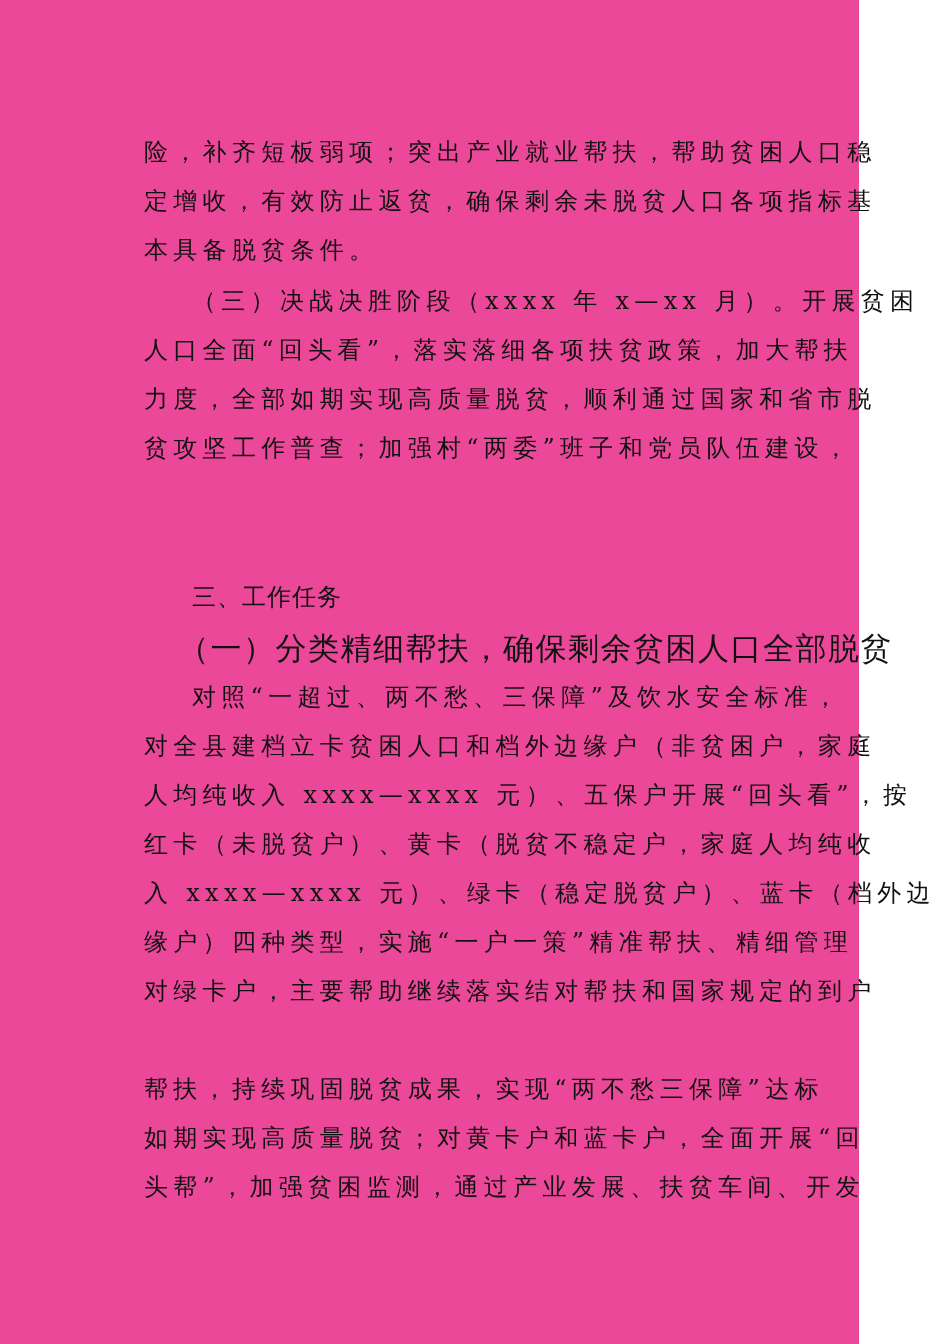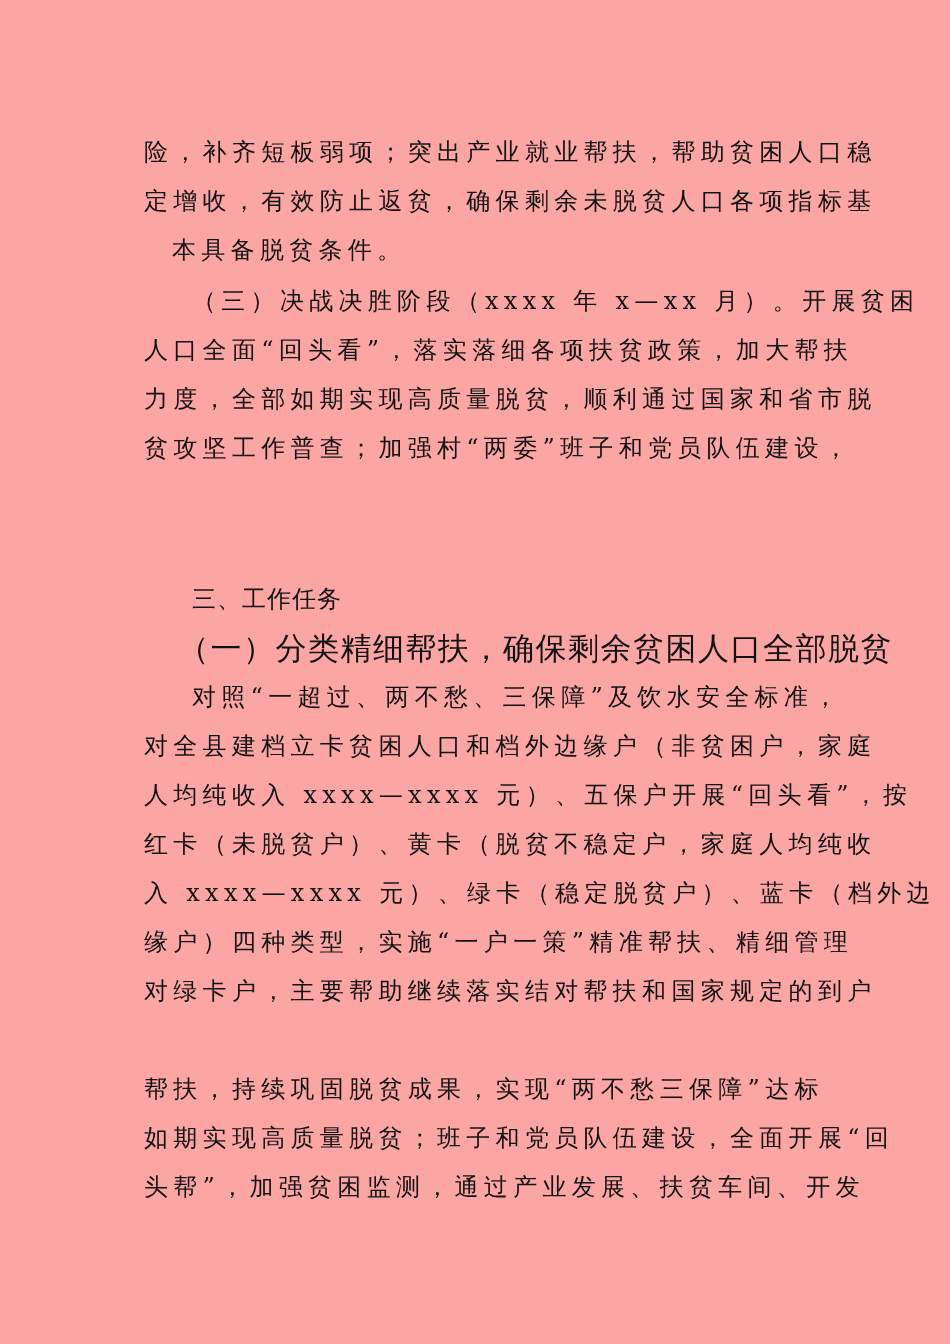--- a/index.html
+++ b/index.html
@@ -12,47 +12,46 @@
       height: 1344px;
       position: relative;
       overflow: hidden;
       font-family: "DejaVu Serif", "Liberation Serif", serif;
       color: #111111;
     }
     .page {
       position: absolute;
       left: 0;
       top: 0;
-      width: 950px;
+      width: 859px;
       height: 1344px;
-      background: #fca5a5;
+      background: #ec4899;
     }
     .line {
       position: absolute;
       left: 144px;
       width: 660px;
       font-size: 24px;
       line-height: 30px;
       white-space: nowrap;
       letter-spacing: 5.3px;
       text-align: justify;
       text-align-last: justify;
     }
     .line.last {
       text-align-last: left;
-      margin-left: 28px;
     }
     .line.indent {
       left: 192px;
       width: 612px;
     }
     .heading {
       position: absolute;
       left: 192px;
-      font-family: Liberation Serif, serif;
+      font-family: Liberation Mono, monospace;
       font-size: 24px;
       line-height: 30px;
       letter-spacing: 1px;
       white-space: nowrap;
     }
     .subheading {
       position: absolute;
       left: 178px;
       font-size: 31px;
       line-height: 30px;
@@ -79,16 +78,16 @@
   <div class="subheading" style="top:633px">（一）分类精细帮扶，确保剩余贫困人口全部脱贫</div>
 
   <div class="line indent" style="top:682px">对照“一超过、两不愁、三保障”及饮水安全标准，</div>
   <div class="line" style="top:731px">对全县建档立卡贫困人口和档外边缘户（非贫困户，家庭</div>
   <div class="line" style="top:780px">人均纯收入 xxxx—xxxx 元）、五保户开展“回头看”，按</div>
   <div class="line" style="top:829px">红卡（未脱贫户）、黄卡（脱贫不稳定户，家庭人均纯收</div>
   <div class="line" style="top:878px">入 xxxx—xxxx 元）、绿卡（稳定脱贫户）、蓝卡（档外边</div>
   <div class="line" style="top:927px">缘户）四种类型，实施“一户一策”精准帮扶、精细管理</div>
   <div class="line" style="top:976px">对绿卡户，主要帮助继续落实结对帮扶和国家规定的到户</div>
   <div class="line" style="top:1074px">帮扶，持续巩固脱贫成果，实现“两不愁三保障”达标</div>
-  <div class="line" style="top:1123px">如期实现高质量脱贫；班子和党员队伍建设，全面开展“回</div>
+  <div class="line" style="top:1123px">如期实现高质量脱贫；对黄卡户和蓝卡户，全面开展“回</div>
   <div class="line" style="top:1172px">头帮”，加强贫困监测，通过产业发展、扶贫车间、开发</div>
 
 </div>
 
 </body></html>

